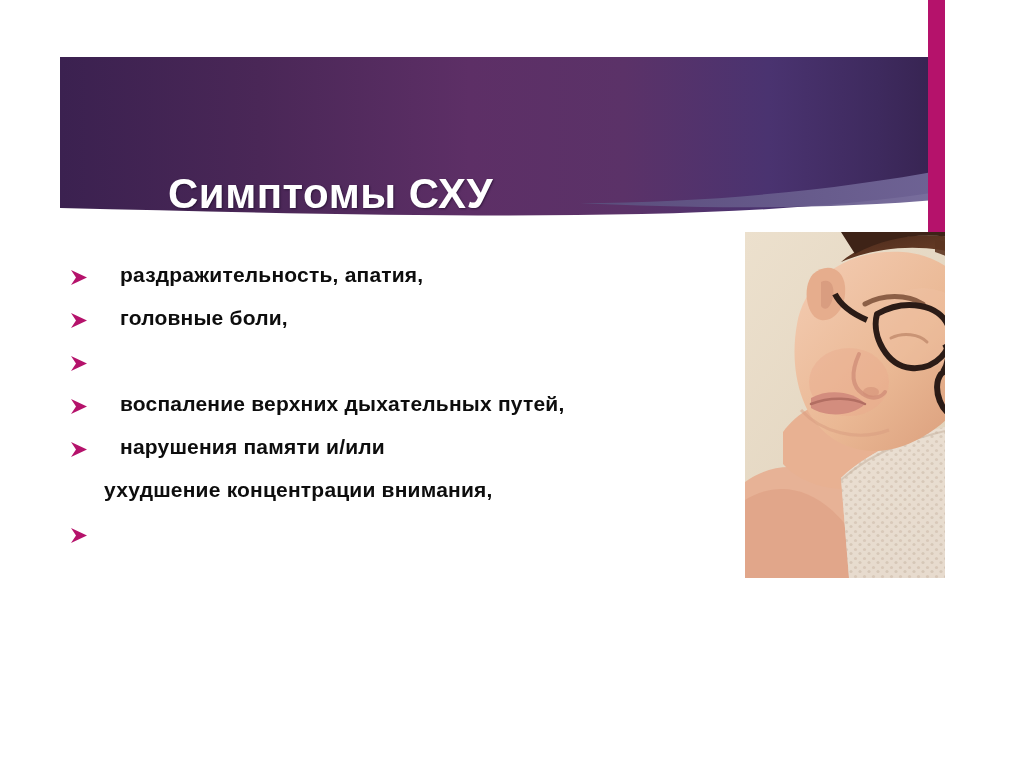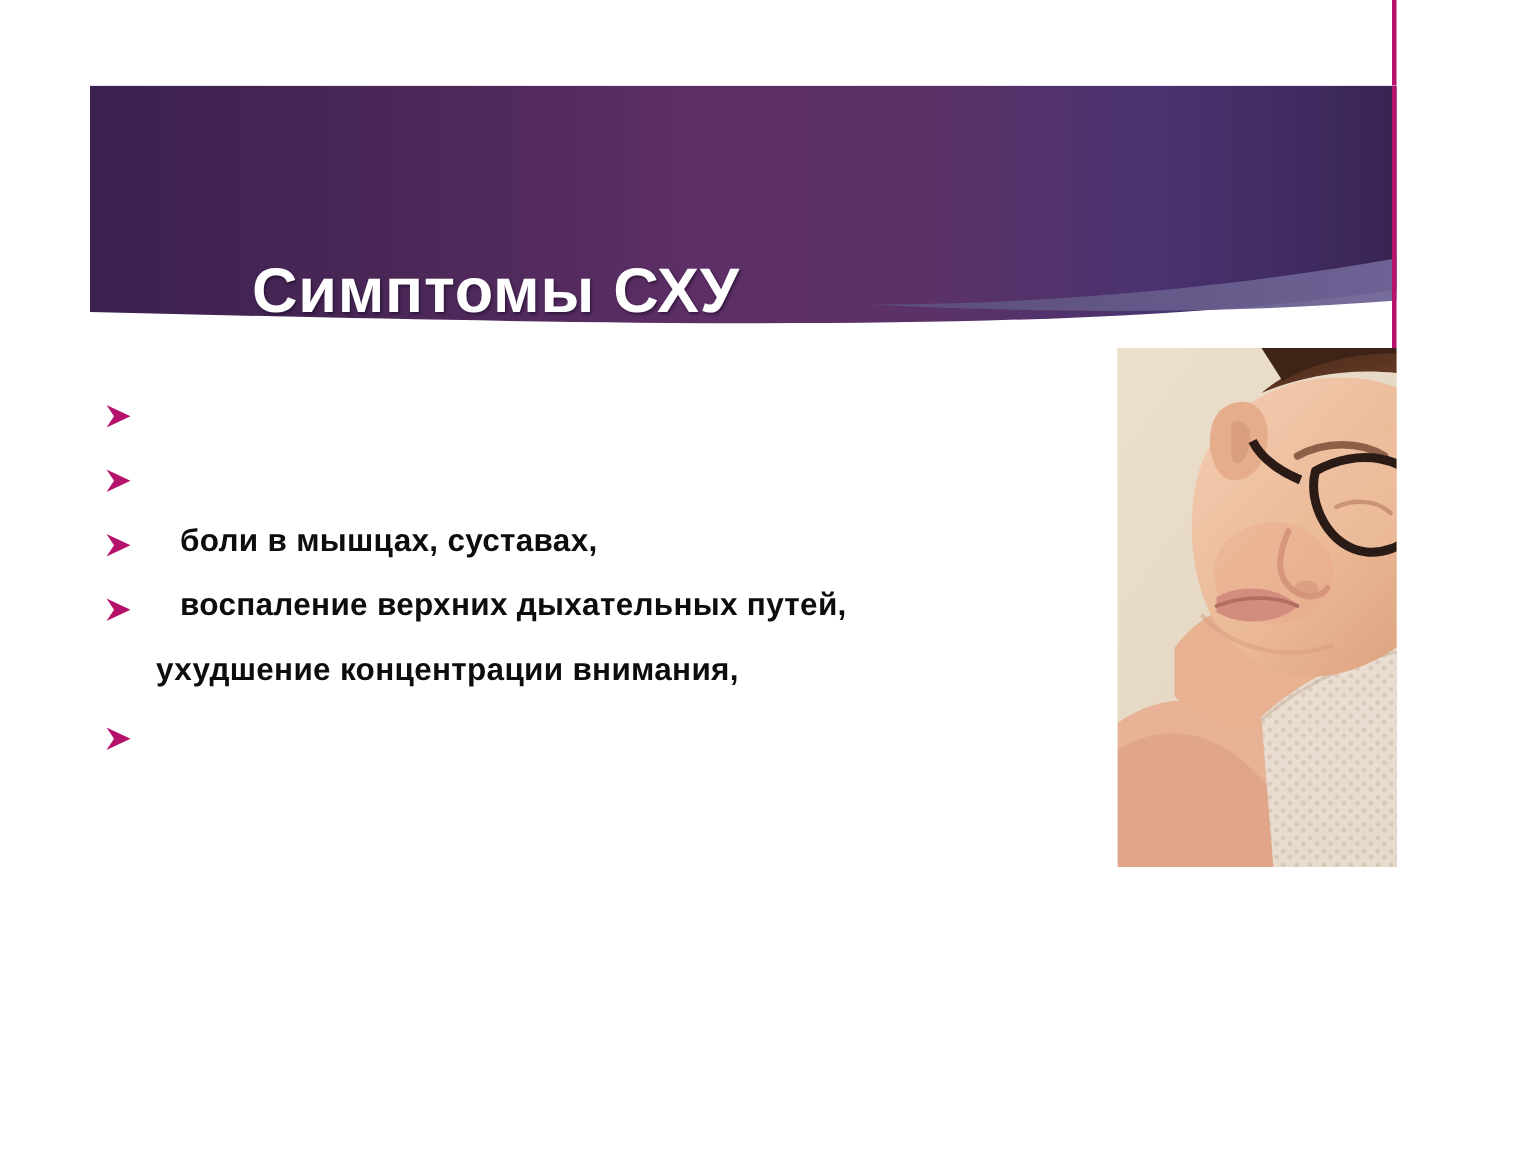--- a/index.html
+++ b/index.html
@@ -11,20 +11,21 @@
   body {
     font-family: "Liberation Sans", "DejaVu Sans", sans-serif;
   }
 
   .slide {
     position: relative;
     width: 931px;
     height: 767px;
     background: #ffffff;
     overflow: hidden;
+    padding-left: 14px;
   }
 
   
   .header-band {
     position: absolute;
     left: 60px;
     top: 57px;
     width: 909px;
     height: 175px;
     overflow: hidden;
@@ -234,48 +235,57 @@
 
   <div class="bullet-list">
 
 
     <div class="bullet-row">
       <span class="bullet-marker">
         <svg viewBox="0 0 26 22" width="26" height="22">
           <path d="M3,3 L19,10.5 L3,18 L8,10.5 Z" fill="#B5126B"></path>
         </svg>
       </span>
-    </div>
-
-    <div class="bullet-row">
-      <span class="bullet-marker">
-        <svg viewBox="0 0 26 22" width="26" height="22">
-          <path d="M3,3 L19,10.5 L3,18 L8,10.5 Z" fill="#B5126B"></path>
-        </svg>
-      </span>
-    </div>
-
-    <div class="bullet-row">
-      <span class="bullet-marker">
-        <svg viewBox="0 0 26 22" width="26" height="22">
-          <path d="M3,3 L19,10.5 L3,18 L8,10.5 Z" fill="#B5126B"></path>
-        </svg>
-      </span>
-      <span class="bullet-text">боли в мышцах, суставах,</span>
+      <span class="bullet-text">раздражительность, апатия,</span>
+    </div>
+
+    <div class="bullet-row">
+      <span class="bullet-marker">
+        <svg viewBox="0 0 26 22" width="26" height="22">
+          <path d="M3,3 L19,10.5 L3,18 L8,10.5 Z" fill="#B5126B"></path>
+        </svg>
+      </span>
+      <span class="bullet-text">головные боли,</span>
+    </div>
+
+    <div class="bullet-row">
+      <span class="bullet-marker">
+        <svg viewBox="0 0 26 22" width="26" height="22">
+          <path d="M3,3 L19,10.5 L3,18 L8,10.5 Z" fill="#B5126B"></path>
+        </svg>
+      </span>
     </div>
 
     <div class="bullet-row">
       <span class="bullet-marker">
         <svg viewBox="0 0 26 22" width="26" height="22">
           <path d="M3,3 L19,10.5 L3,18 L8,10.5 Z" fill="#B5126B"></path>
         </svg>
       </span>
       <span class="bullet-text">воспаление верхних дыхательных путей,</span>
     </div>
 
+    <div class="bullet-row">
+      <span class="bullet-marker">
+        <svg viewBox="0 0 26 22" width="26" height="22">
+          <path d="M3,3 L19,10.5 L3,18 L8,10.5 Z" fill="#B5126B"></path>
+        </svg>
+      </span>
+      <span class="bullet-text">нарушения памяти и/или</span>
+    </div>
 
     <div class="bullet-row continuation">
       <span class="bullet-text">ухудшение концентрации внимания,</span>
     </div>
 
     <div class="bullet-row">
       <span class="bullet-marker">
         <svg viewBox="0 0 26 22" width="26" height="22">
           <path d="M3,3 L19,10.5 L3,18 L8,10.5 Z" fill="#B5126B"></path>
         </svg>

